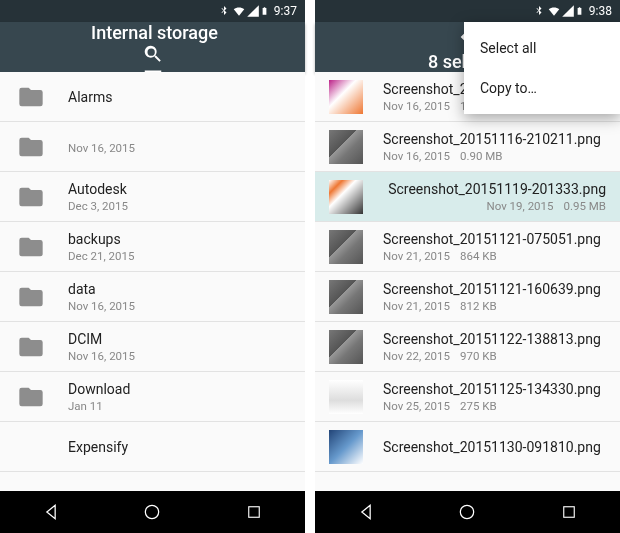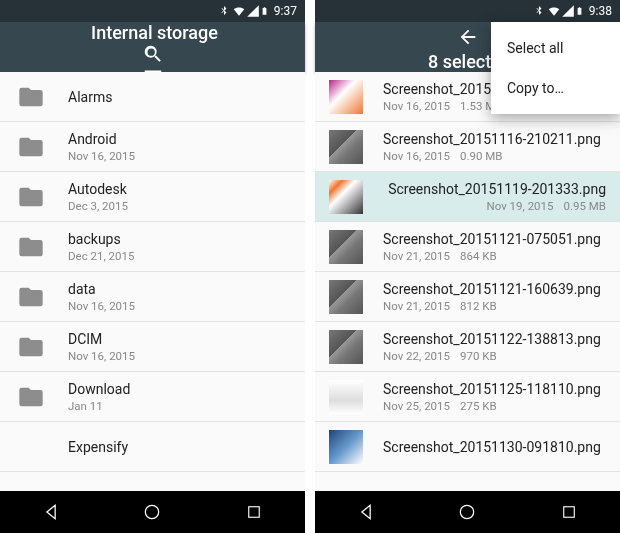--- a/index.html
+++ b/index.html
@@ -103,21 +103,21 @@
     display: flex;
     align-items: center;
     justify-content: space-around;
     color: #fff;
   }
   .navbar .nicon { width: 20px; height: 20px; display:flex; align-items:center; justify-content:center; cursor:pointer; }
   .menu-popup {
     position: absolute;
     top: 22px;
     right: 0;
-    width: 129px;
+    width: 156px;
     background: #fff;
     box-shadow: 0 4px 14px rgba(0,0,0,0.35);
     z-index: 5;
     padding: 6px 0;
   }
   .menu-item {
     padding: 12px 16px;
     font-size: 14px;
     color: #212121;
     cursor: pointer;
@@ -192,21 +192,20 @@
           <div class="primary">Alarms</div>
         </div>
       </div>
       <div class="row">
         <div class="thumb">
           <svg viewBox="0 0 24 24" width="28" height="28">
             <path d="M10 4H4a2 2 0 00-2 2v12a2 2 0 002 2h16a2 2 0 002-2V8a2 2 0 00-2-2h-8l-2-2z"></path>
           </svg>
         </div>
         <div class="text">
-          <div class="primary">Android</div>
           <div class="secondary">Nov 16, 2015</div>
         </div>
       </div>
       <div class="row">
         <div class="thumb">
           <svg viewBox="0 0 24 24" width="28" height="28">
             <path d="M10 4H4a2 2 0 00-2 2v12a2 2 0 002 2h16a2 2 0 002-2V8a2 2 0 00-2-2h-8l-2-2z"></path>
           </svg>
         </div>
         <div class="text">
@@ -377,21 +376,21 @@
         <div class="text">
           <div class="primary">Screenshot_20151122-138813.png</div>
           <div class="secondary">Nov 22, 2015<span class="sep"></span>970 KB</div>
         </div>
       </div>
       <div class="row">
         <div class="thumb img">
           <div class="imgph c3"></div>
         </div>
         <div class="text">
-          <div class="primary">Screenshot_20151125-118110.png</div>
+          <div class="primary">Screenshot_20151125-134330.png</div>
           <div class="secondary">Nov 25, 2015<span class="sep"></span>275 KB</div>
         </div>
       </div>
       <div class="row">
         <div class="thumb img">
           <div class="imgph c4"></div>
         </div>
         <div class="text">
           <div class="primary">Screenshot_20151130-091810.png</div>
         </div>

